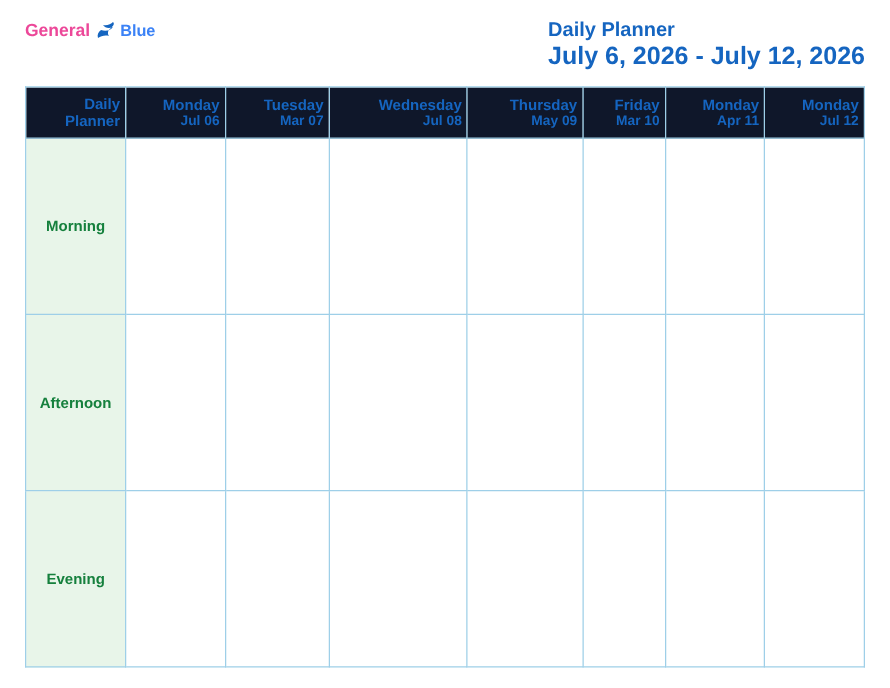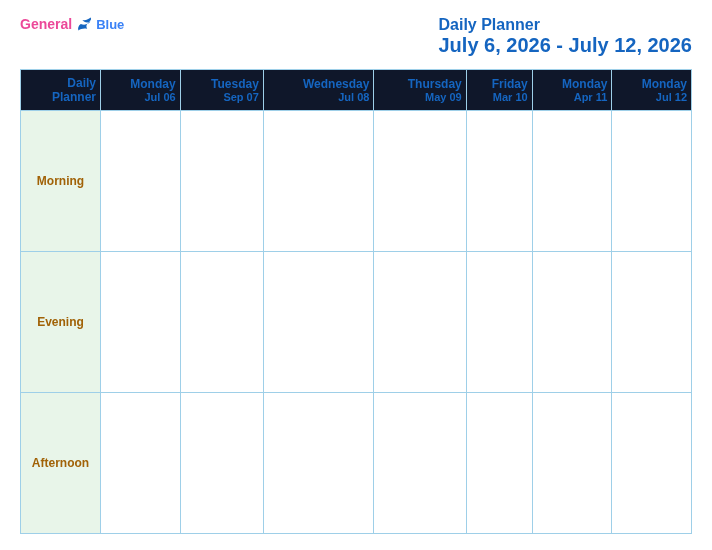--- a/index.html
+++ b/index.html
@@ -96,21 +96,21 @@
       font-size: 11px;
       font-weight: bold;
       color: #1565c0;
     }
 
     .time-label-cell {
       background-color: #e8f5e9;
       text-align: center;
       font-size: 12px;
       font-weight: bold;
-      color: #a16207;
+      color: #15803d;
       width: 80px;
       vertical-align: middle;
       padding: 8px 4px;
       margin-top: 11px;
     }
 
     .day-header-cell {
       background-color: #d6eef8;
       vertical-align: middle;
       padding: 6px 4px;
@@ -157,21 +157,21 @@
       <th class="day-header-cell first-col-header">
         <span class="day-name">Daily</span>
         <span class="day-name">Planner</span>
       </th>
       <th class="day-header-cell">
         <span class="day-name">Monday</span>
         <span class="day-date">Jul 06</span>
       </th>
       <th class="day-header-cell">
         <span class="day-name">Tuesday</span>
-        <span class="day-date">Sep 07</span>
+        <span class="day-date">Mar 07</span>
       </th>
       <th class="day-header-cell">
         <span class="day-name">Wednesday</span>
         <span class="day-date">Jul 08</span>
       </th>
       <th class="day-header-cell">
         <span class="day-name">Thursday</span>
         <span class="day-date">May 09</span>
       </th>
       <th class="day-header-cell">
@@ -193,31 +193,31 @@
       <td class="time-label-cell">Morning</td>
       <td class="content-cell"></td>
       <td class="content-cell"></td>
       <td class="content-cell"></td>
       <td class="content-cell"></td>
       <td class="content-cell"></td>
       <td class="content-cell"></td>
       <td class="content-cell"></td>
     </tr>
     <tr>
+      <td class="time-label-cell">Afternoon</td>
+      <td class="content-cell"></td>
+      <td class="content-cell"></td>
+      <td class="content-cell"></td>
+      <td class="content-cell"></td>
+      <td class="content-cell"></td>
+      <td class="content-cell"></td>
+      <td class="content-cell"></td>
+    </tr>
+    <tr>
       <td class="time-label-cell">Evening</td>
-      <td class="content-cell"></td>
-      <td class="content-cell"></td>
-      <td class="content-cell"></td>
-      <td class="content-cell"></td>
-      <td class="content-cell"></td>
-      <td class="content-cell"></td>
-      <td class="content-cell"></td>
-    </tr>
-    <tr>
-      <td class="time-label-cell">Afternoon</td>
       <td class="content-cell"></td>
       <td class="content-cell"></td>
       <td class="content-cell"></td>
       <td class="content-cell"></td>
       <td class="content-cell"></td>
       <td class="content-cell"></td>
       <td class="content-cell"></td>
     </tr>
   </tbody>
 </table>

